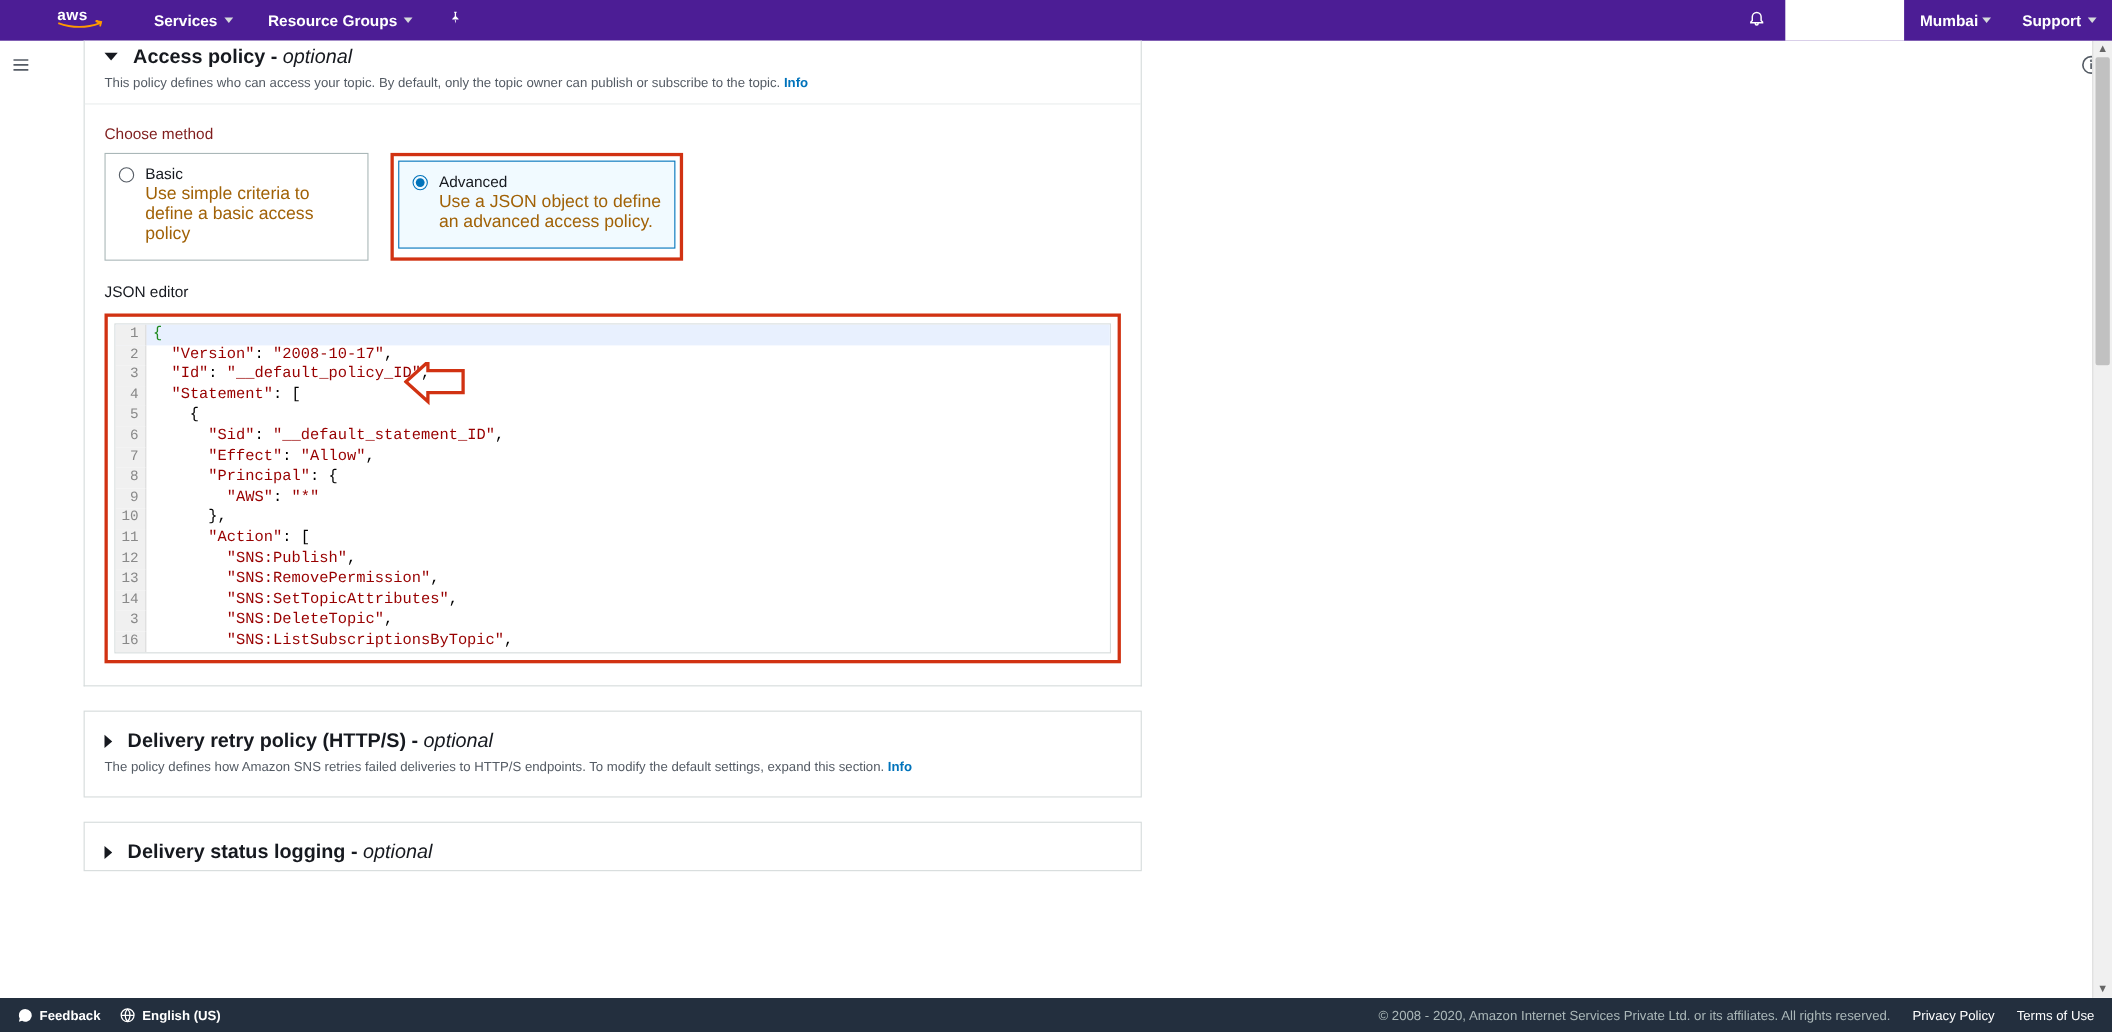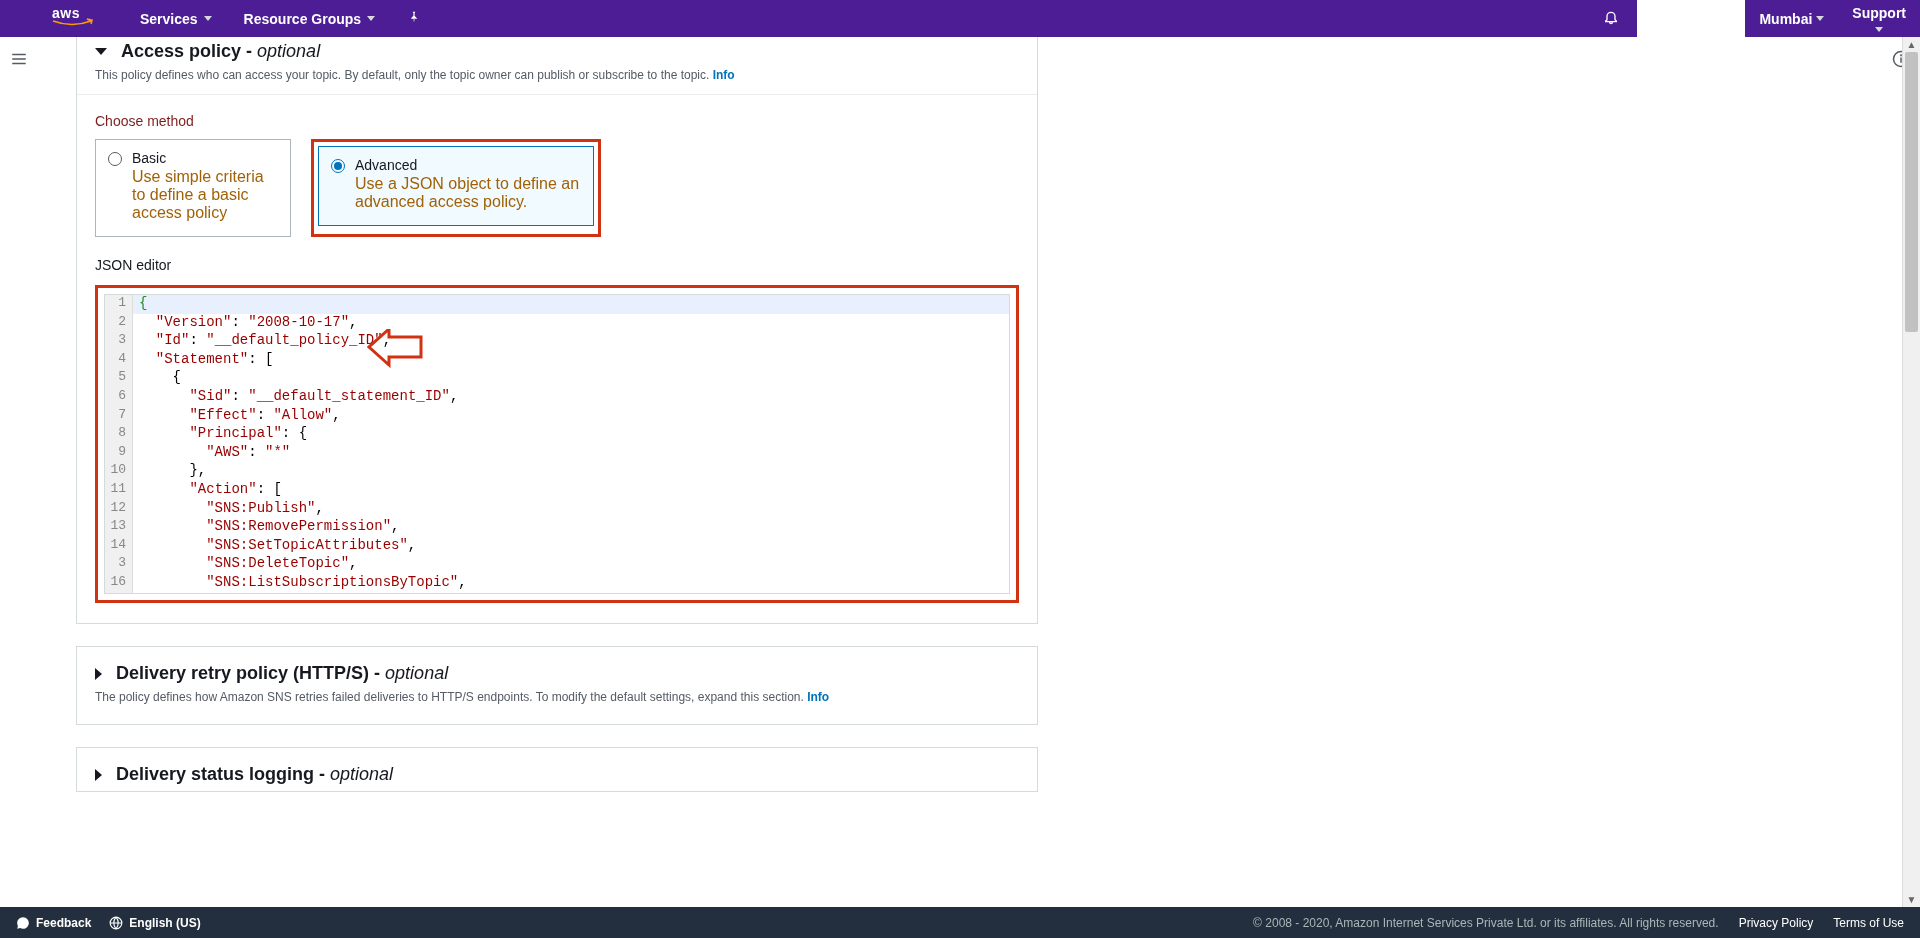--- a/index.html
+++ b/index.html
@@ -10,21 +10,21 @@
     .header-left { display: flex; align-items: center; gap: 8px; padding-left: 52px; }
     .aws-logo { font-weight: bold; color: #ff9900; font-size: 17px; letter-spacing: 0.5px; margin-right: 18px; position: relative; }
     .aws-logo svg { height: 20px; }
     .nav-item { color: #fff; padding: 0 12px; display: flex; align-items: center; gap: 6px; cursor: pointer; font-size: 14px; font-weight: 600; }
     .caret-down { width: 0; height: 0; border-left: 4px solid transparent; border-right: 4px solid transparent; border-top: 5px solid #d5dbdb; }
     .pin-icon { color: #fff; font-size: 16px; }
     .header-right { margin-left: auto; display: flex; align-items: center; height: 100%; }
     .header-bell { padding: 0 18px; font-size: 16px; }
     .header-box { height: 37px; width: 108px; background: #fff; }
     .header-region { padding: 0 14px; display: flex; align-items: center; gap: 4px; }
-    .header-support { padding: 0 14px; display: flex; align-items: center; gap: 6px; flex-direction: column; }
+    .header-support { padding: 0 14px; display: flex; align-items: center; gap: 6px; }
 
     
     .left-hamburger { position: fixed; top: 50px; left: 10px; cursor: pointer; }
     .left-hamburger svg { width: 18px; height: 18px; }
 
     
     .right-info { position: fixed; top: 50px; right: 10px; }
     .content { margin-left: 38px; width: 1000px; padding: 0; }
     .section { border: 1px solid #d5dbdb; margin: 12px 0 0 38px; padding: 16px 18px 20px 18px; background: #fff; }
     .section-bottom { margin-top: 22px; }
@@ -32,21 +32,21 @@
     .collapse-tri { display: inline-block; width: 0; height: 0; border-left: 6px solid transparent; border-right: 6px solid transparent; border-top: 7px solid #16191f; margin-right: 4px; position: relative; top: -2px; }
     .collapse-tri.closed { border-top: 6px solid transparent; border-bottom: 6px solid transparent; border-left: 7px solid #16191f; border-right: 0; top: 1px; }
     .section-title { font-size: 18px; font-weight: 700; }
     .optional { font-style: italic; font-weight: 400; }
     .section-desc { color: #545b64; font-size: 12px; margin-bottom: 0; }
     .info-link { color: #0073bb; text-decoration: none; font-weight: 700; font-size: 12px; }
     hr.sep { border: none; border-top: 1px solid #eaeded; margin: 12px -18px 18px -18px; }
 
     .choose-label { font-size: 14px; font-weight: 400; margin-bottom: 10px; color: #7f1d1d; }
     .radio-row { display: flex; gap: 20px; }
-    .radio-card { border: 1px solid #aab7b8; padding: 10px 12px 14px 12px; width: 196px; background: #fff; display: flex; gap: 10px; cursor: pointer; }
+    .radio-card { border: 1px solid #aab7b8; padding: 10px 12px 14px 12px; width: 240px; background: #fff; display: flex; gap: 10px; cursor: pointer; }
     .radio-card.selected { border: 1px solid #0073bb; background: #f1faff; }
     .radio-dot { width: 14px; height: 14px; border-radius: 50%; border: 1px solid #545b64; margin-top: 2px; flex-shrink: 0; display: inline-flex; align-items: center; justify-content: center; }
     .radio-dot.on { border-color: #0073bb; }
     .radio-dot.on::after { content: ""; width: 8px; height: 8px; background: #0073bb; border-radius: 50%; }
     .radio-title { font-size: 14px; font-weight: 400; }
     .radio-desc { font-size: 16px; color: #a16207; margin-top: 2px; }
 
     .json-editor-label { font-size: 14px; margin: 20px 0 12px 0; }
     .editor-wrap { border: 3px solid #d13212; padding: 6px; }
     .editor { border: 1px solid #d5dbdb; position: relative; }
@@ -157,21 +157,21 @@
     <div class="choose-label">Choose method</div>
     <div class="radio-row">
       <label class="radio-card">
         <span class="radio-dot"></span>
         <span>
           <div class="radio-title">Basic</div>
           <div class="radio-desc">Use simple criteria to define a basic access policy</div>
         </span>
       </label>
       <div style="padding:4px; border:3px solid #d13212;">
-        <label class="radio-card selected" style="width:276px;">
+        <label class="radio-card selected" style="width:252px;">
           <span class="radio-dot on"></span>
           <span>
             <div class="radio-title">Advanced</div>
             <div class="radio-desc">Use a JSON object to define an advanced access policy.</div>
           </span>
         </label>
       </div>
     </div>
 
     <div class="json-editor-label">JSON editor</div>

